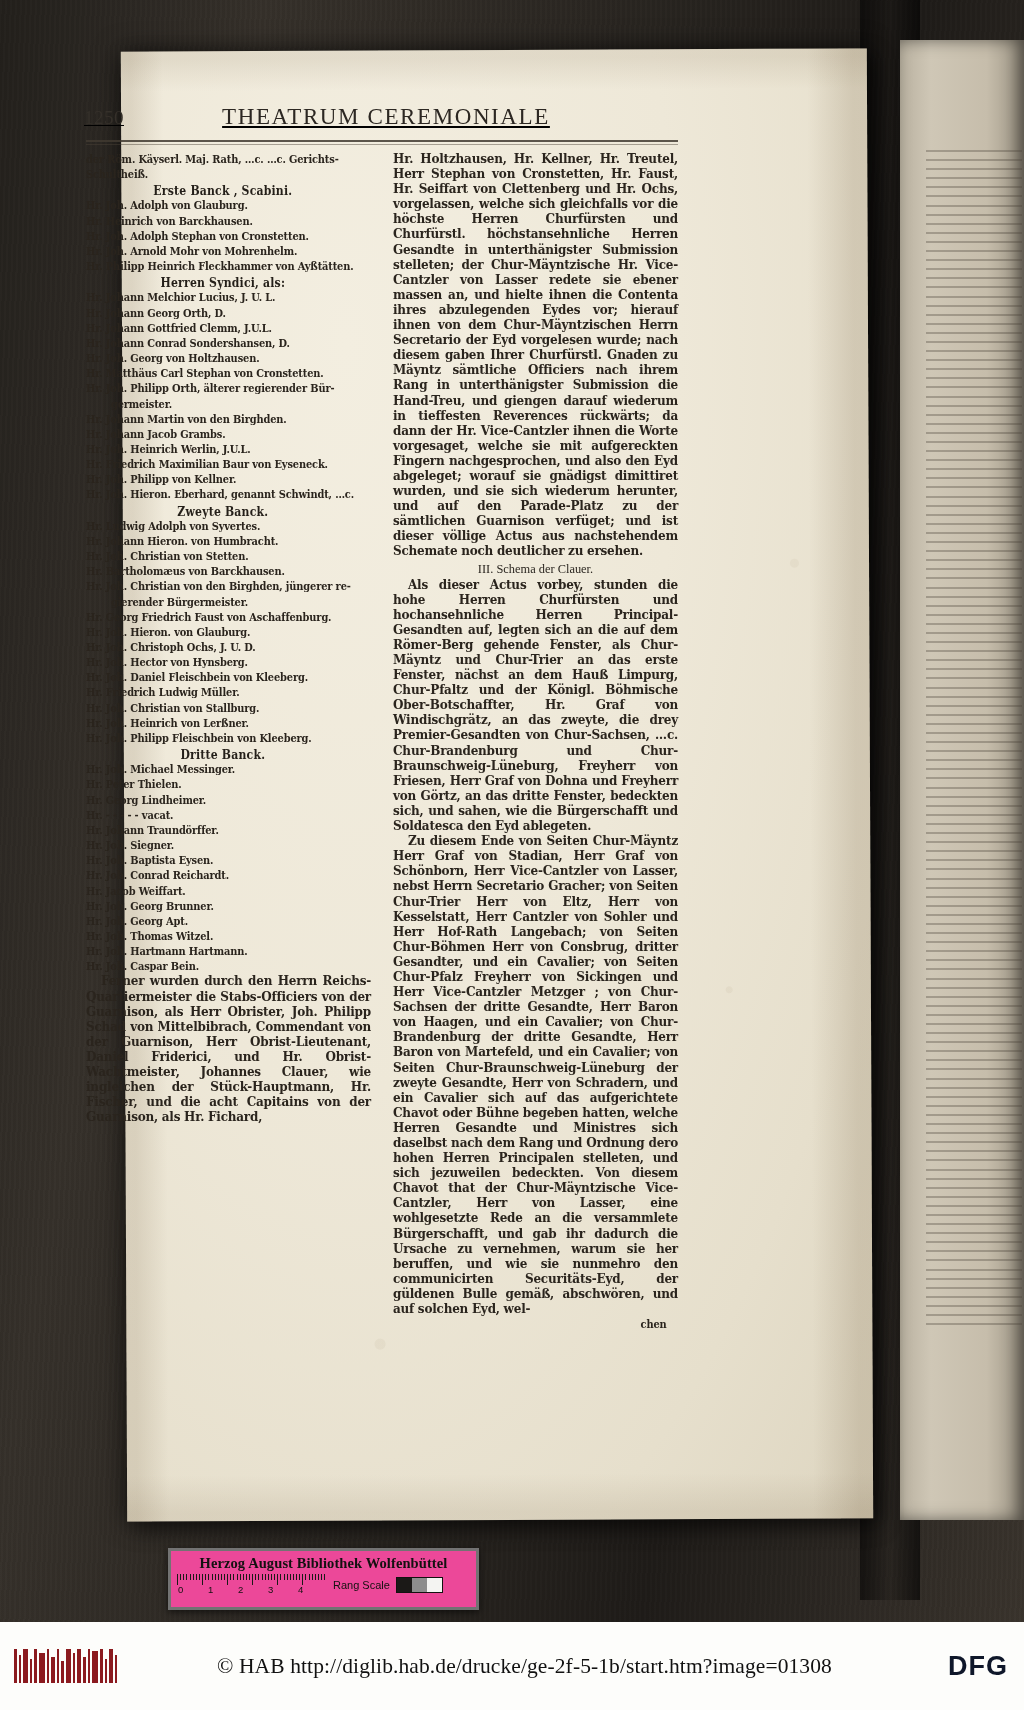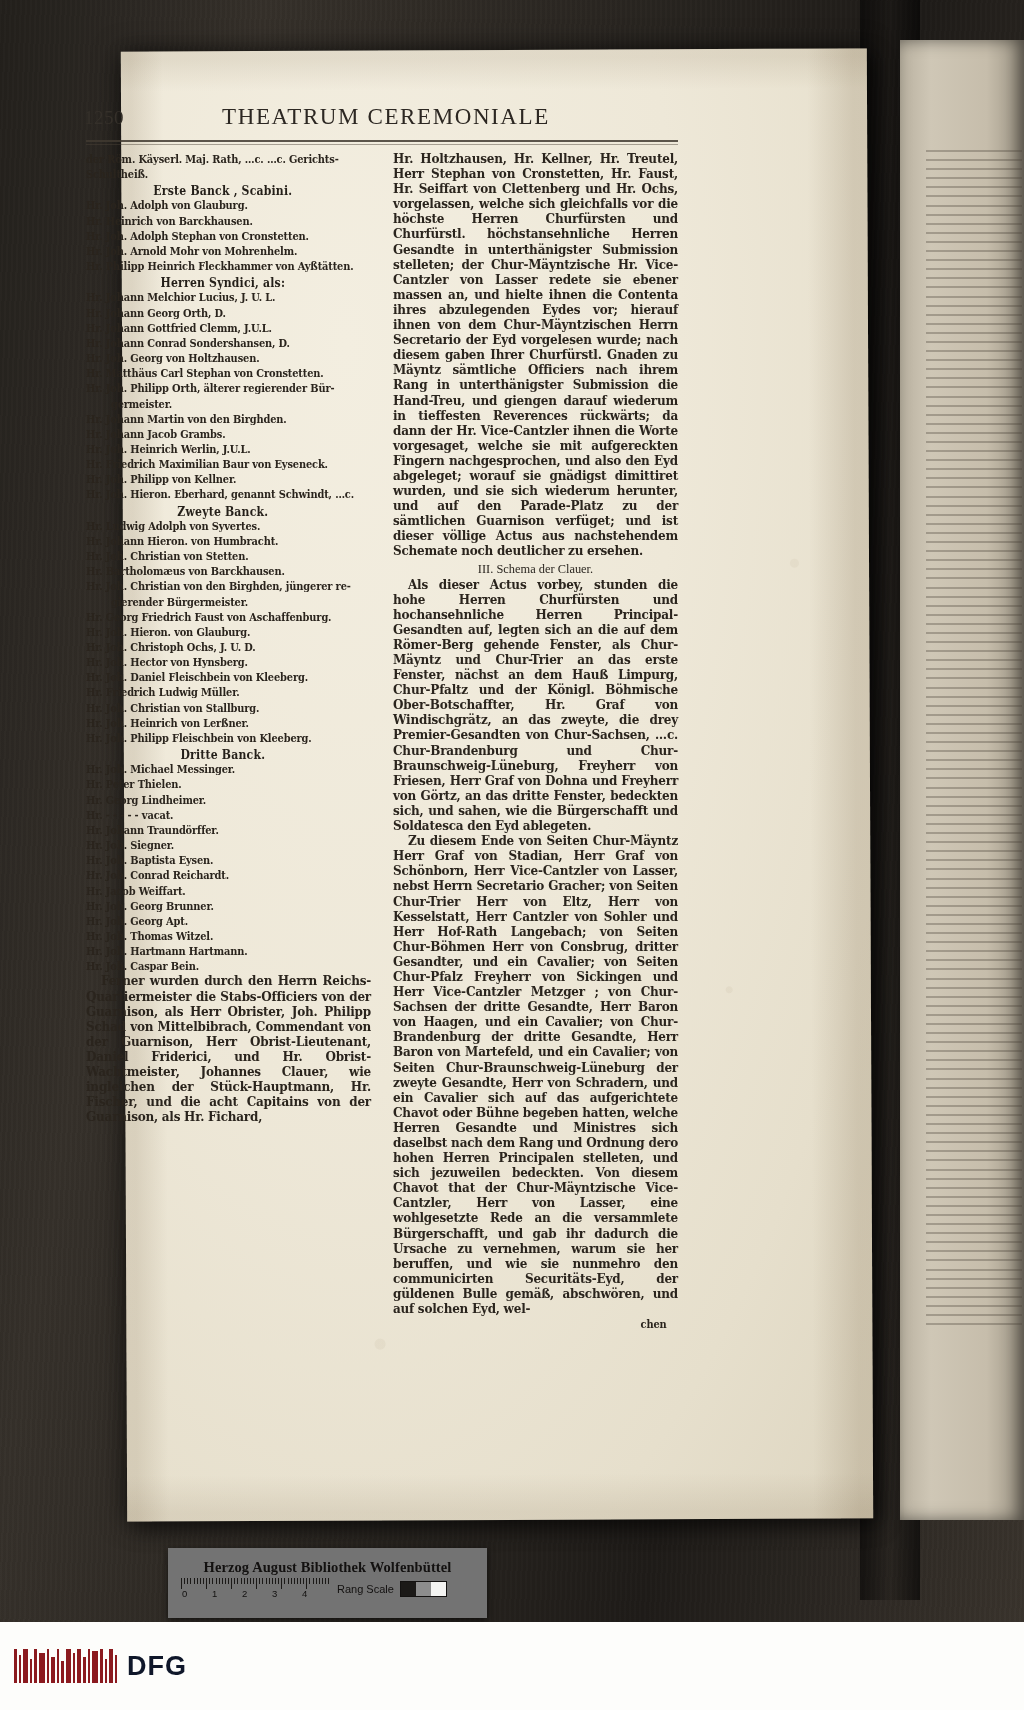--- a/index.html
+++ b/index.html
@@ -68,21 +68,21 @@
       linear-gradient(90deg, rgba(120,100,70,.16) 0 10px, transparent 42px),
       linear-gradient(270deg, rgba(120,100,70,.20) 0 14px, transparent 60px),
       linear-gradient(180deg, rgba(120,100,70,.12) 0 8px, transparent 40px),
       linear-gradient(0deg, rgba(120,100,70,.12) 0 8px, transparent 46px);
     pointer-events:none;
   }
 
   
   #running-head{
     position:absolute;left:84px;top:104px;width:594px;
-    display:flex;align-items:baseline;
+    display:flex;align-items:baseline;text-decoration:underline;
   }
   .folio{
     font-family:"Liberation Serif", serif;
     font-size:19px;color:#35302a;letter-spacing:.5px;
   }
   .head-title{
     flex:1;text-align:center;
     font-family:"Liberation Serif", serif;
     font-size:23px;letter-spacing:1.6px;color:#2c2722;
     margin-left:-30px;
@@ -142,21 +142,21 @@
     font-family:"Liberation Serif", serif;
     font-weight:400;
     font-size:12.4px;
     color:#2b2620;
     margin:2px 0 1px 0;
   }
 
   
   #hab-label{
     position:absolute;left:168px;top:1548px;width:305px;height:56px;
-    background:#737373;border:7px solid #737373;
+    background:#ec4899;border:3px solid #737373;
     box-shadow:0 2px 7px rgba(0,0,0,.6);
   }
   #hab-title{
     font-family:"Liberation Serif", serif;
     font-weight:700;font-size:14.5px;color:#131110;
     text-align:center;padding-top:4px;letter-spacing:.1px;
   }
   #hab-strip{
     display:flex;align-items:center;gap:6px;padding:2px 6px 0 6px;
   }
@@ -524,14 +524,15 @@
       <i style="width: 2px; height: 30px;"></i>
       <i style="width: 4px; height: 34px;"></i>
       <i style="width: 3px; height: 26px;"></i>
       <i style="width: 2px; height: 34px;"></i>
       <i style="width: 6px; height: 32px;"></i>
       <i style="width: 3px; height: 34px;"></i>
       <i style="width: 2px; height: 24px;"></i>
       <i style="width: 4px; height: 34px;"></i>
       <i style="width: 2px; height: 28px;"></i>
     </div>
+  <div id="footer-text">© HAB http://diglib.hab.de/drucke/ge-2f-5-1b/start.htm?image=01308</div>
   <div id="dfg">DFG</div>
 </div>
 
 </body></html>

